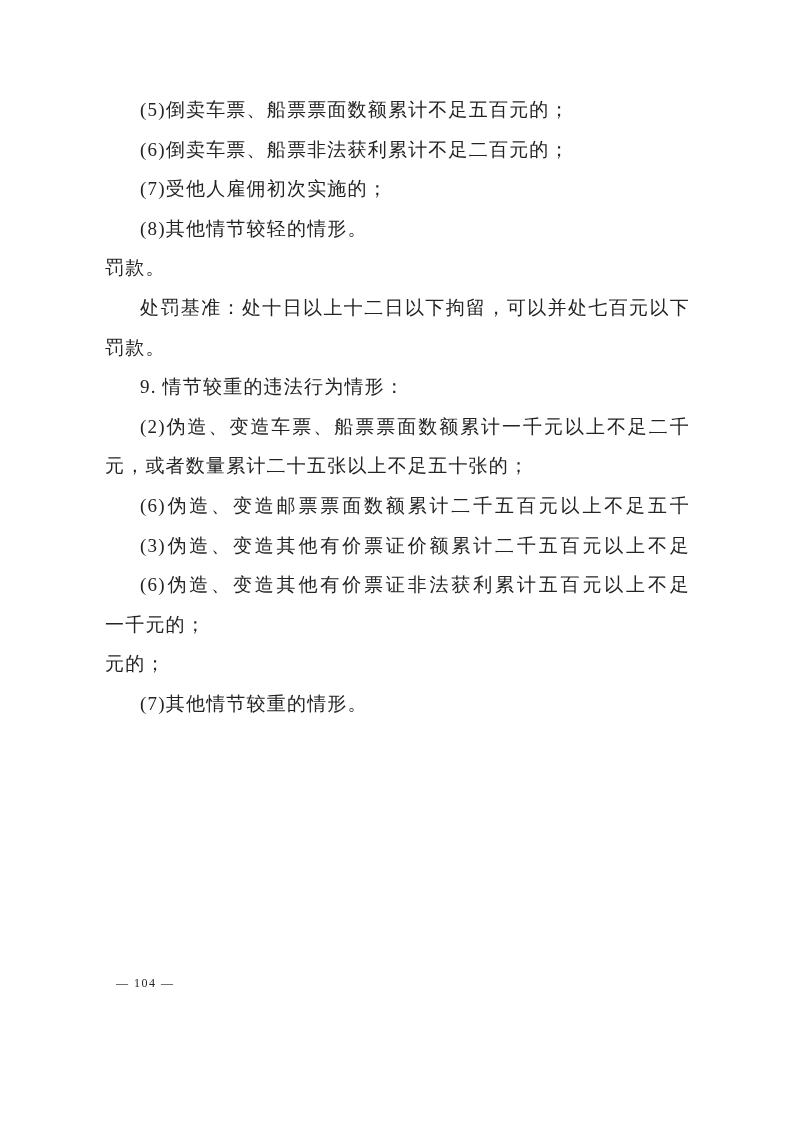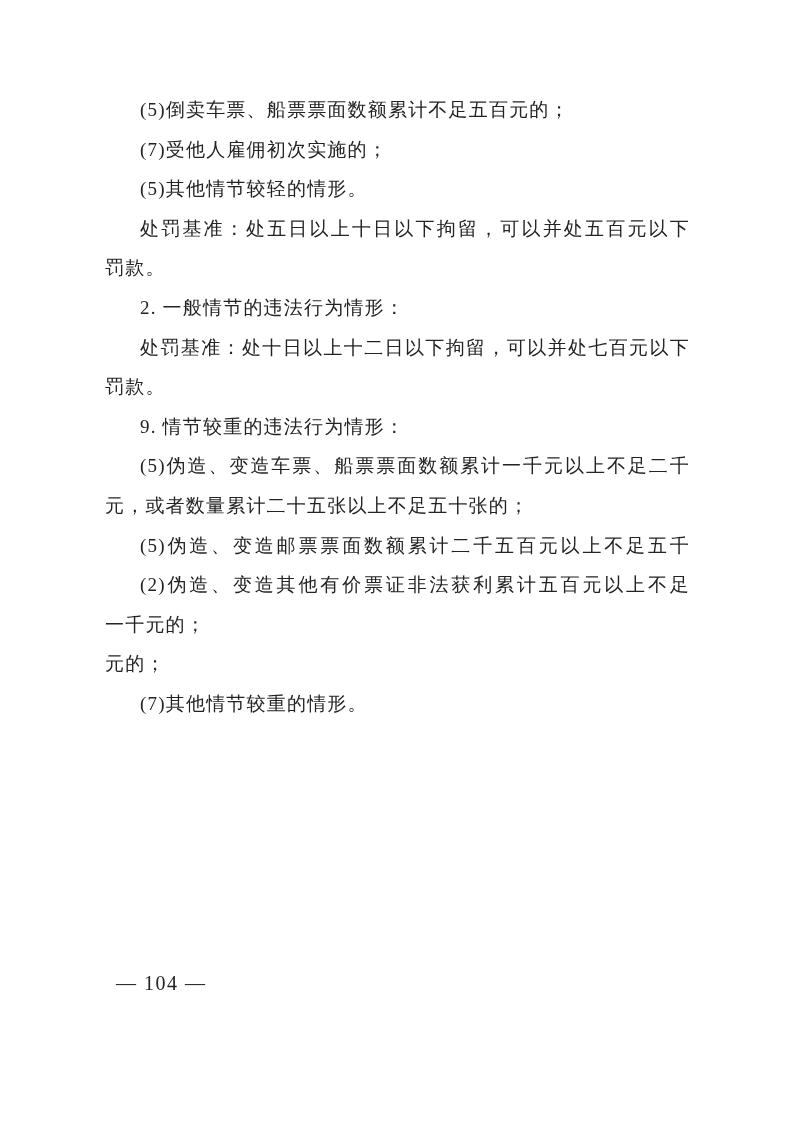--- a/index.html
+++ b/index.html
@@ -41,41 +41,41 @@
     text-align: justify;
     text-align-last: justify;
   }
   .footer {
     position: absolute;
     left: 116px;
     top: 963px;
     height: 40px;
     line-height: 40px;
     color: #232323;
-    font-size: 20px;
+    font-size: 12px;
     letter-spacing: 1.5px;
     white-space: nowrap;
   }
 </style>
 </head>
 <body>
 
 <div class="page">
   <div class="text-block">
       <div class="line indent">(5)倒卖车票、船票票面数额累计不足五百元的；</div>
+      <div class="line indent">(6)倒卖车票、船票非法获利累计不足二百元的；</div>
       <div class="line indent">(7)受他人雇佣初次实施的；</div>
-      <div class="line indent">(5)其他情节较轻的情形。</div>
-      <div class="line indent just">处罚基准：处五日以上十日以下拘留，可以并处五百元以下</div>
+      <div class="line indent">(8)其他情节较轻的情形。</div>
       <div class="line">罚款。</div>
-      <div class="line indent">2. 一般情节的违法行为情形：</div>
       <div class="line indent just">处罚基准：处十日以上十二日以下拘留，可以并处七百元以下</div>
       <div class="line">罚款。</div>
       <div class="line indent">9. 情节较重的违法行为情形：</div>
-      <div class="line indent just">(5)伪造、变造车票、船票票面数额累计一千元以上不足二千</div>
+      <div class="line indent just">(2)伪造、变造车票、船票票面数额累计一千元以上不足二千</div>
       <div class="line">元，或者数量累计二十五张以上不足五十张的；</div>
-      <div class="line indent just">(5)伪造、变造邮票票面数额累计二千五百元以上不足五千</div>
-      <div class="line indent just">(2)伪造、变造其他有价票证非法获利累计五百元以上不足</div>
+      <div class="line indent just">(6)伪造、变造邮票票面数额累计二千五百元以上不足五千</div>
+      <div class="line indent just">(3)伪造、变造其他有价票证价额累计二千五百元以上不足</div>
+      <div class="line indent just">(6)伪造、变造其他有价票证非法获利累计五百元以上不足</div>
       <div class="line">一千元的；</div>
       <div class="line">元的；</div>
       <div class="line indent">(7)其他情节较重的情形。</div>
     </div>
   <div class="footer">— 104 —</div>
 </div>
 
 </body></html>

